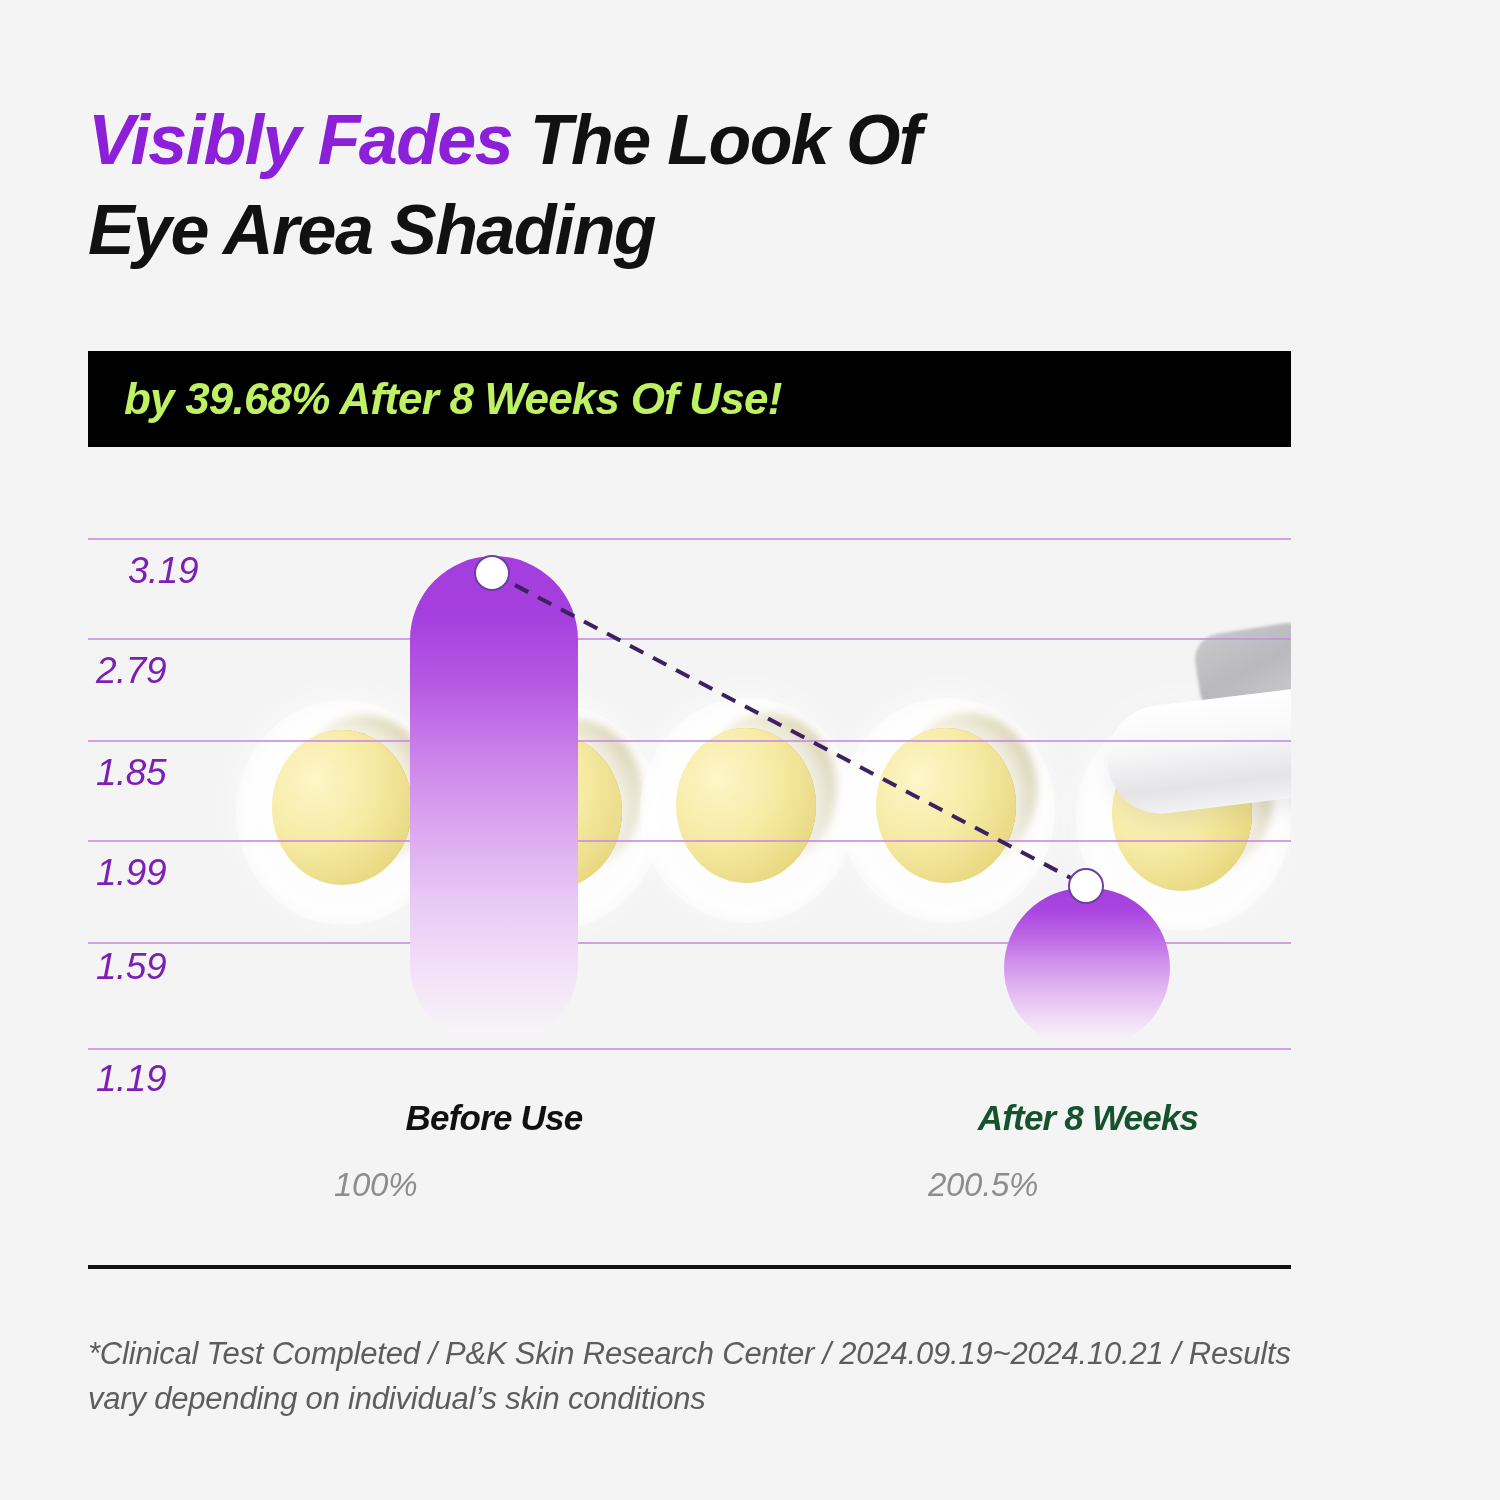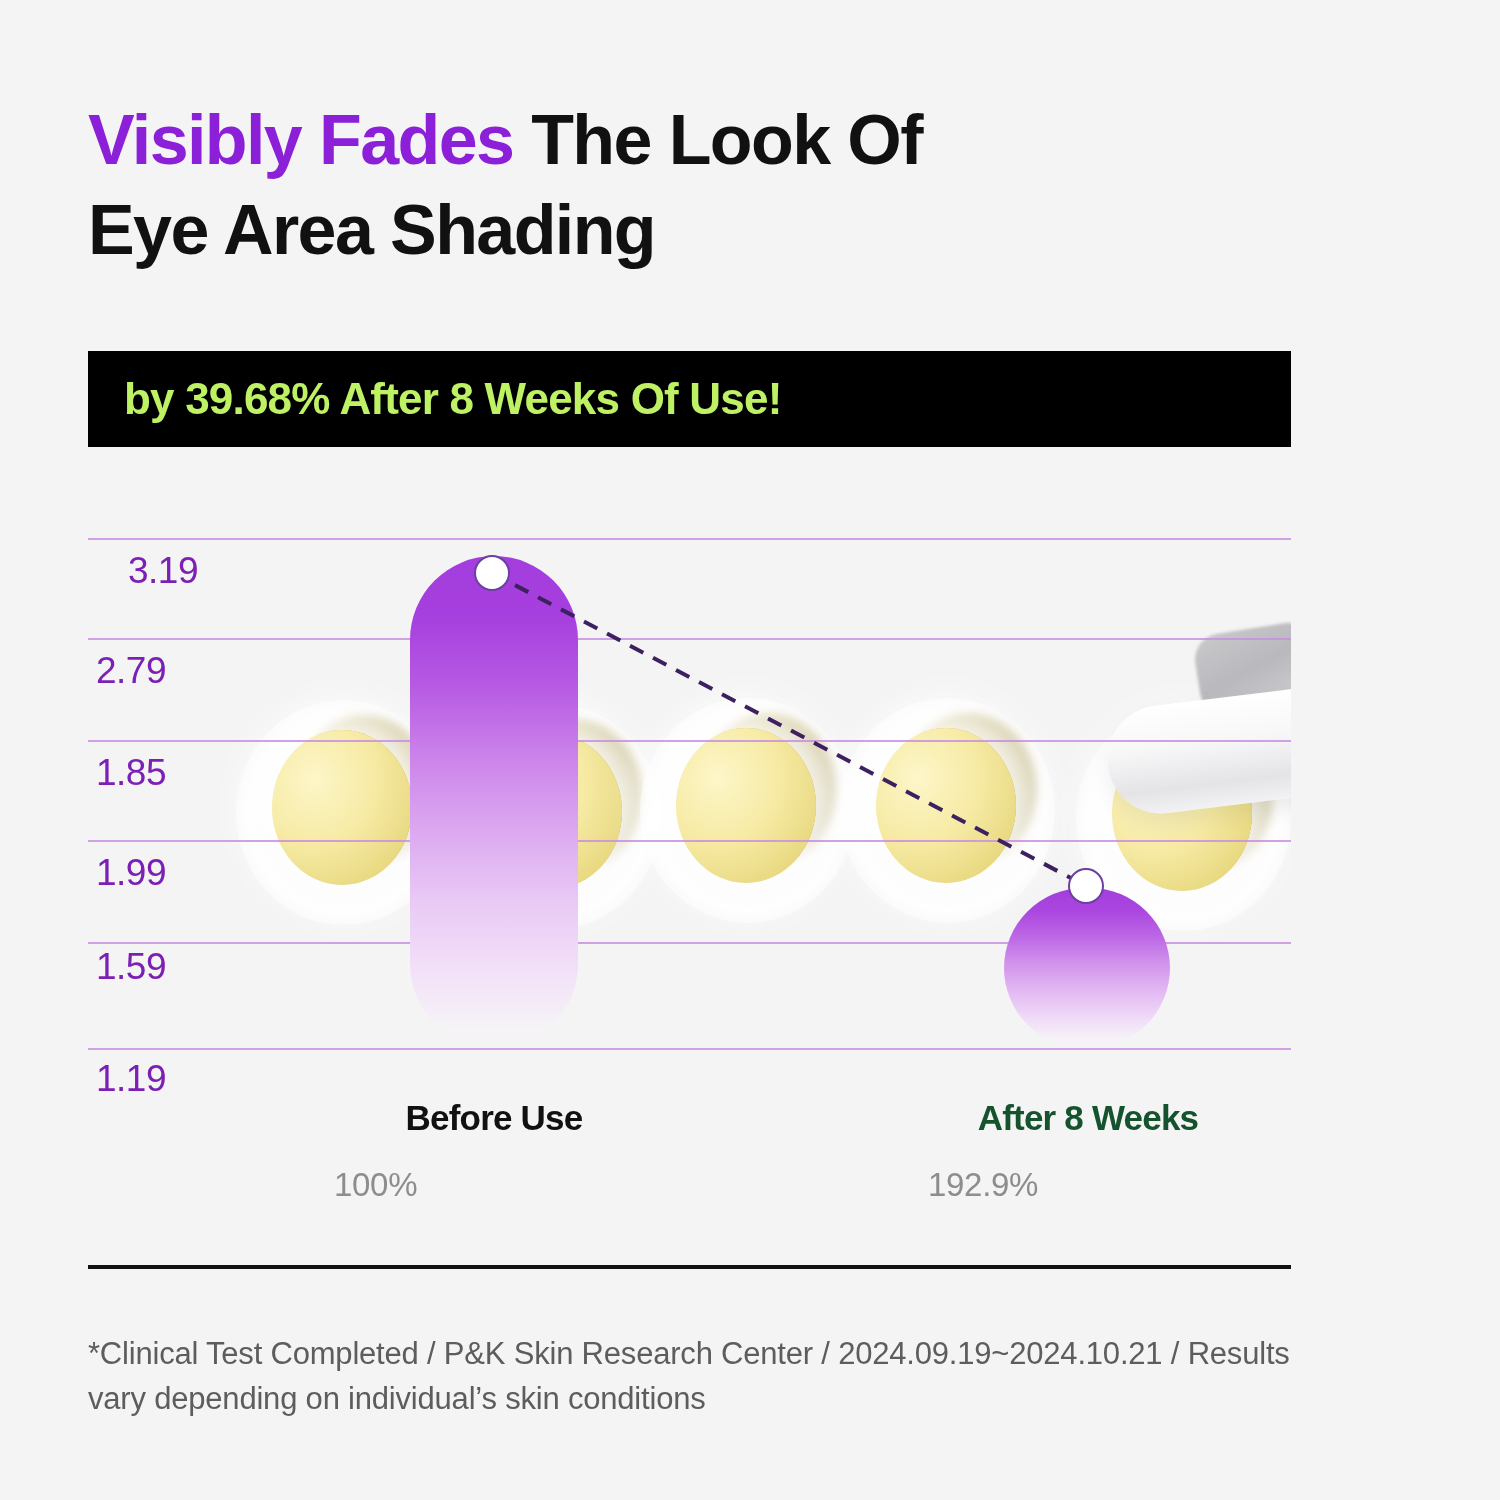--- a/index.html
+++ b/index.html
@@ -12,20 +12,21 @@
     background: #f4f4f4;
     font-family: "Liberation Sans", sans-serif;
     overflow: hidden;
   }
   #stage {
     position: relative;
     width: 1291px;
     height: 1500px;
     background: #f4f4f4;
     overflow: hidden;
+    font-style: italic;
   }
 
   
   .headline {
     position: absolute;
     left: 88px;
     top: 96px;
     width: 1200px;
     font-size: 70px;
     font-weight: bold;
@@ -327,19 +328,19 @@
       <div class="ytick" style="top:548px;">1.19</div>
     </div>
 
     <div class="marker" style="left:474px; top:555px;"></div>
     <div class="marker" style="left:1068px; top:868px;"></div>
 
     <div class="xlabel before" style="left:334px; top:1098px; width:320px;">Before Use</div>
     <div class="xsub" style="left:334px; top:1166px; width:320px;">100%</div>
 
     <div class="xlabel after" style="left:928px; top:1098px; width:320px;">After 8 Weeks</div>
-    <div class="xsub" style="left:928px; top:1166px; width:320px;">192.9%</div>
+    <div class="xsub" style="left:928px; top:1166px; width:320px;">200.5%</div>
   </div>
 
   <div class="divider"></div>
   <div class="footnote">*Clinical Test Completed / P&amp;K Skin Research Center / 2024.09.19~2024.10.21 / Results may vary depending on individual’s skin conditions</div>
 
 </div>
 
 </body></html>

